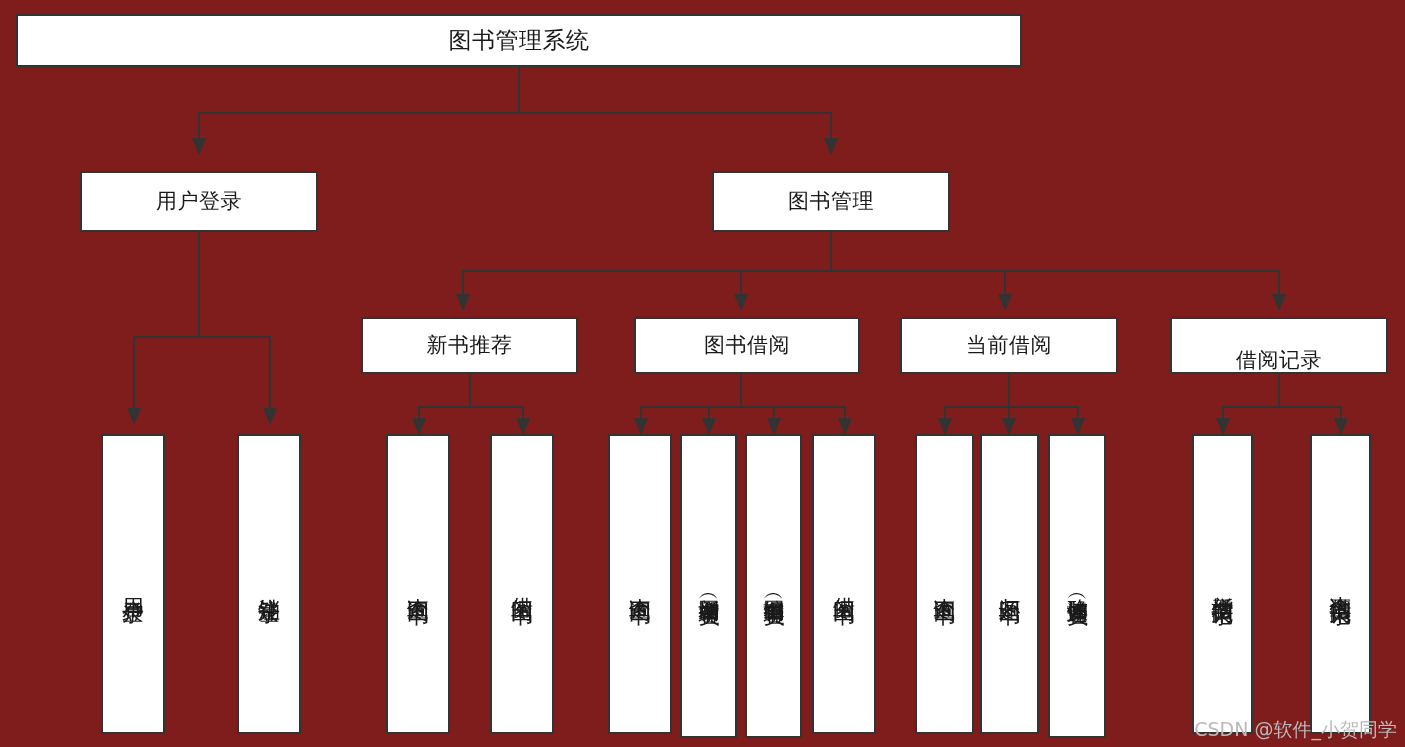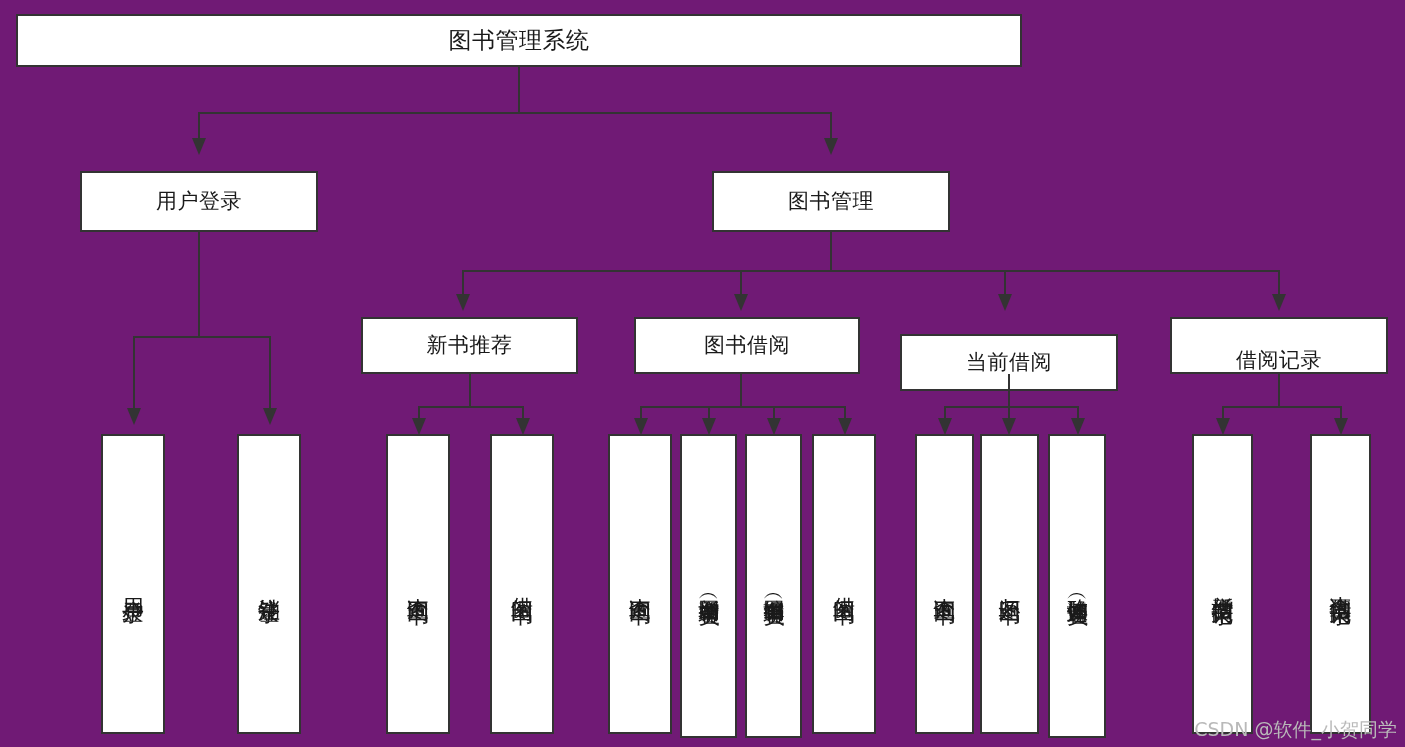--- a/index.html
+++ b/index.html
@@ -4,21 +4,21 @@
 <style>
   html,body{margin:0;padding:0;background:#ffffff;}
   body{
     font-family:"DejaVu Sans","Liberation Sans",sans-serif;
     color:#111111;
   }
   #canvas{
     position:relative;
     width:1405px;
     height:747px;
-    background:#701a75;
+    background:#7f1d1d;
     overflow:hidden;
   }
   .node{
     position:absolute;
     box-sizing:border-box;
     border:2px solid #333333;
     background:#ffffff;
     display:flex;
     align-items:center;
     justify-content:center;
@@ -119,21 +119,21 @@
   <div class="arrow" style="left:998px;top:294px;"></div>
   <div class="ln v" style="left:1278px;top:270px;height:28px;"></div>
   <div class="arrow" style="left:1272px;top:294px;"></div>
 
   <div class="node h-node" style="left:634px;top:317px;width:226px;height:57px;">
     <span class="label">图书借阅</span>
   </div>
   <div class="node h-node" style="left:361px;top:317px;width:217px;height:57px;">
     <span class="label">新书推荐</span>
   </div>
-  <div class="node h-node" style="left:900px;top:317px;width:218px;height:57px;margin-top:17px;">
+  <div class="node h-node" style="left:900px;top:317px;width:218px;height:57px;">
     <span class="label">当前借阅</span>
   </div>
   <div class="node h-node" style="left:1170px;top:317px;width:218px;height:57px;align-items:flex-end;">
     <span class="label">借阅记录</span>
   </div>
 
   <div class="ln v" style="left:469px;top:374px;height:32px;"></div>
   <div class="ln h" style="left:418px;top:406px;width:104px;"></div>
   <div class="ln v" style="left:418px;top:406px;height:16px;"></div>
   <div class="arrow" style="left:412px;top:418px;"></div>

